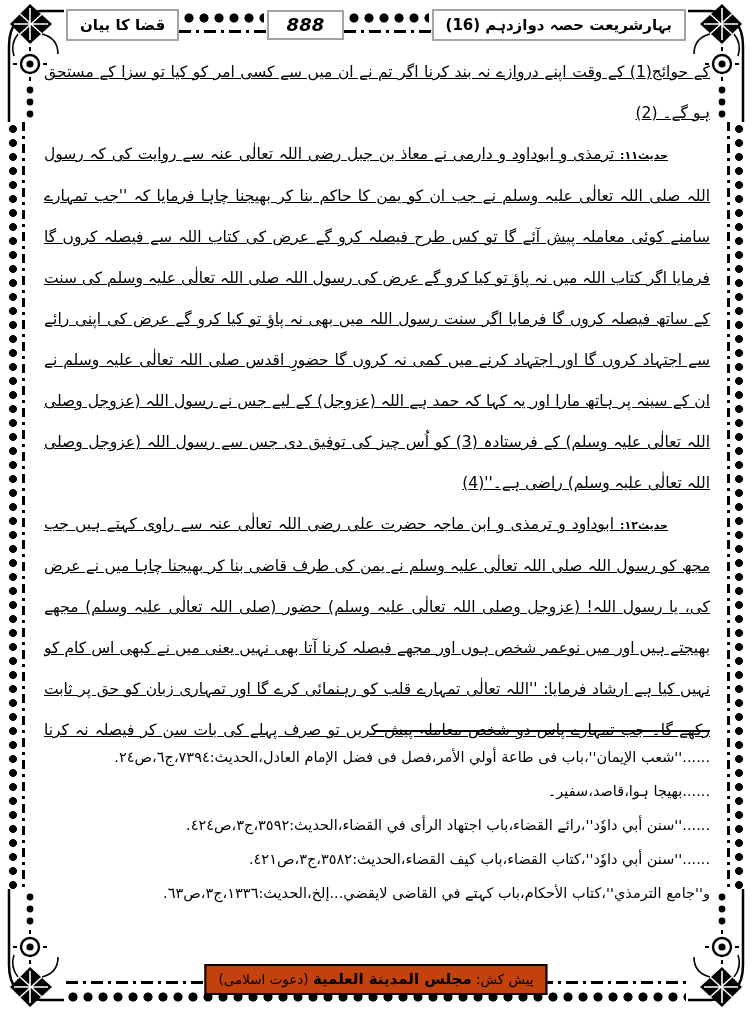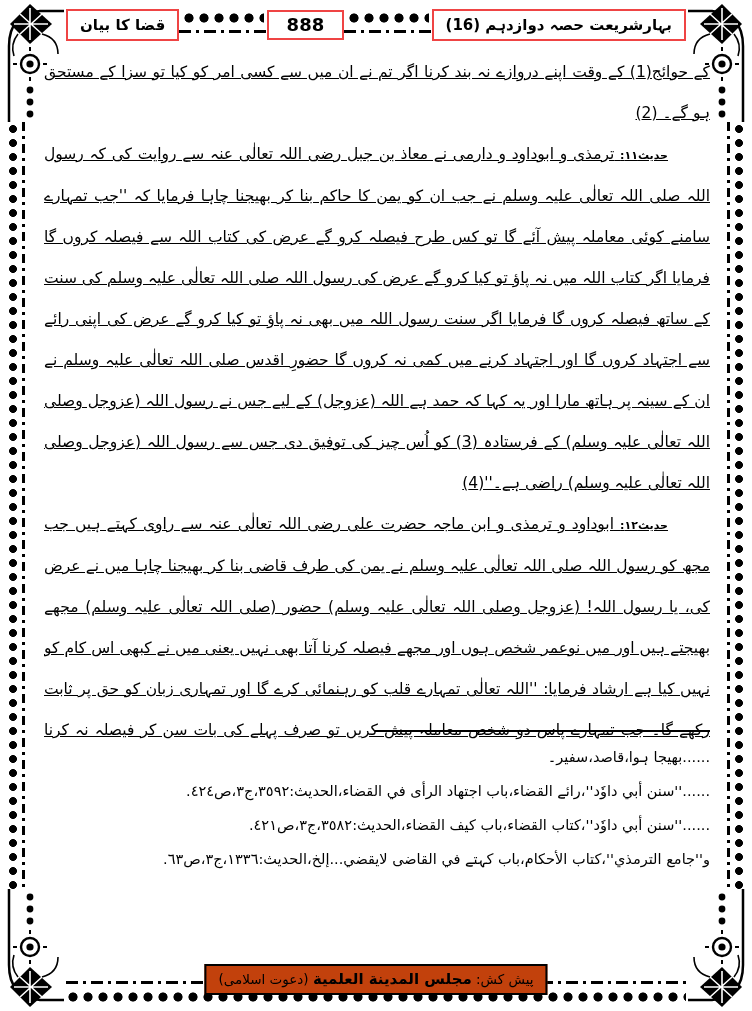--- a/index.html
+++ b/index.html
@@ -47,25 +47,25 @@
   .hsep::before {
     content:""; position:absolute; left:3px; right:3px; top:7px; height:12px;
     background-image:radial-gradient(circle at 7px 6px, #000 4.2px, rgba(0,0,0,0) 4.9px);
     background-size:15px 12px; background-repeat:repeat-x;
   }
   .hsep::after {
     content:""; position:absolute; left:0; right:0; top:25px; height:3px;
     background:repeating-linear-gradient(to right, #000 0 12px, rgba(0,0,0,0) 12px 17px, #000 17px 20px, rgba(0,0,0,0) 20px 25px);
   }
   .hbox {
-    border:2px solid #ef4444; background:#fff; padding:3px 12px;
+    border:2px solid #a3a3a3; background:#fff; padding:3px 12px;
     font-weight:bold; white-space:nowrap; text-align:center;
     direction:rtl; z-index:2; font-size:15px; line-height:22px;
   }
-  .hbox.num { font-size:18px; padding:2px 18px; direction:ltr; }
+  .hbox.num { font-size:18px; padding:2px 18px; direction:ltr;font-style:italic; }
 
   
   .bbar { position:absolute; left:66px; right:66px; bottom:6px; height:42px; z-index:2; }
   .bbar .bline {
     position:absolute; left:0; right:0; top:18px; height:3px;
     background:repeating-linear-gradient(to right, #000 0 12px, rgba(0,0,0,0) 12px 17px, #000 17px 20px, rgba(0,0,0,0) 20px 25px);
   }
   .bbar .bdots {
     position:absolute; left:0; right:0; top:28px; height:12px;
     background-image:radial-gradient(circle at 7px 6px, #000 4.2px, rgba(0,0,0,0) 4.9px);
@@ -184,20 +184,21 @@
     </p>
     <p class="indent center-last">
       <span class="hadith-label">حدیث۱۲:</span>
       <span>ابوداود و ترمذی و ابن ماجہ حضرت علی رضی اللہ تعالٰی عنہ سے راوی کہتے ہیں جب مجھ کو رسول اللہ صلی اللہ تعالٰی علیہ وسلم نے یمن کی طرف قاضی بنا کر بھیجنا چاہا میں نے عرض کی، یا رسول اللہ! (عزوجل وصلی اللہ تعالٰی علیہ وسلم) حضور (صلی اللہ تعالٰی علیہ وسلم) مجھے بھیجتے ہیں اور میں نوعمر شخص ہوں اور مجھے فیصلہ کرنا آتا بھی نہیں یعنی میں نے کبھی اس کام کو نہیں کیا ہے ارشاد فرمایا: ''اللہ تعالٰی تمہارے قلب کو رہنمائی کرے گا اور تمہاری زبان کو حق پر ثابت رکھے گا۔ جب تمہارے پاس دو شخص معاملہ پیش کریں تو صرف پہلے کی بات سن کر فیصلہ نہ کرنا جب تک دوسرے کی بات سن نہ لو کہ اس صورت میں یہ ہوگا کہ فیصلہ کی نوعیت تمہارے لیے ظاہر ہو جائے گی فرماتے ہیں کہ اس کے بعد کبھی مجھے فیصلہ کرنے میں شک و تردد نہ ہوا۔''(5)</span>
     </p>
 
   </div>
 
   <div class="footnotes">
     <div class="fn-sep"></div>
+    <div class="footnote">......''شعب الإيمان''،باب فى طاعة أولي الأمر،فصل فى فضل الإمام العادل،الحديث:٧٣٩٤،ج٦،ص٢٤.</div>
     <div class="footnote">......بھیجا ہوا،قاصد،سفیر۔</div>
     <div class="footnote">......''سنن أبي داوٗد''،رائے القضاء،باب اجتهاد الرأى في القضاء،الحديث:٣٥٩٢،ج٣،ص٤٢٤.</div>
     <div class="footnote">......''سنن أبي داوٗد''،كتاب القضاء،باب كيف القضاء،الحديث:٣٥٨٢،ج٣،ص٤٢١.</div>
     <div class="footnote">و''جامع الترمذي''،كتاب الأحكام،باب کہتے في القاضى لايقضي...إلخ،الحديث:١٣٣٦،ج٣،ص٦٣.</div>
   </div>
 
   <div class="bbar">
     <div class="bline"></div>
     <div class="bdots"></div>
     <div class="footer-box">

